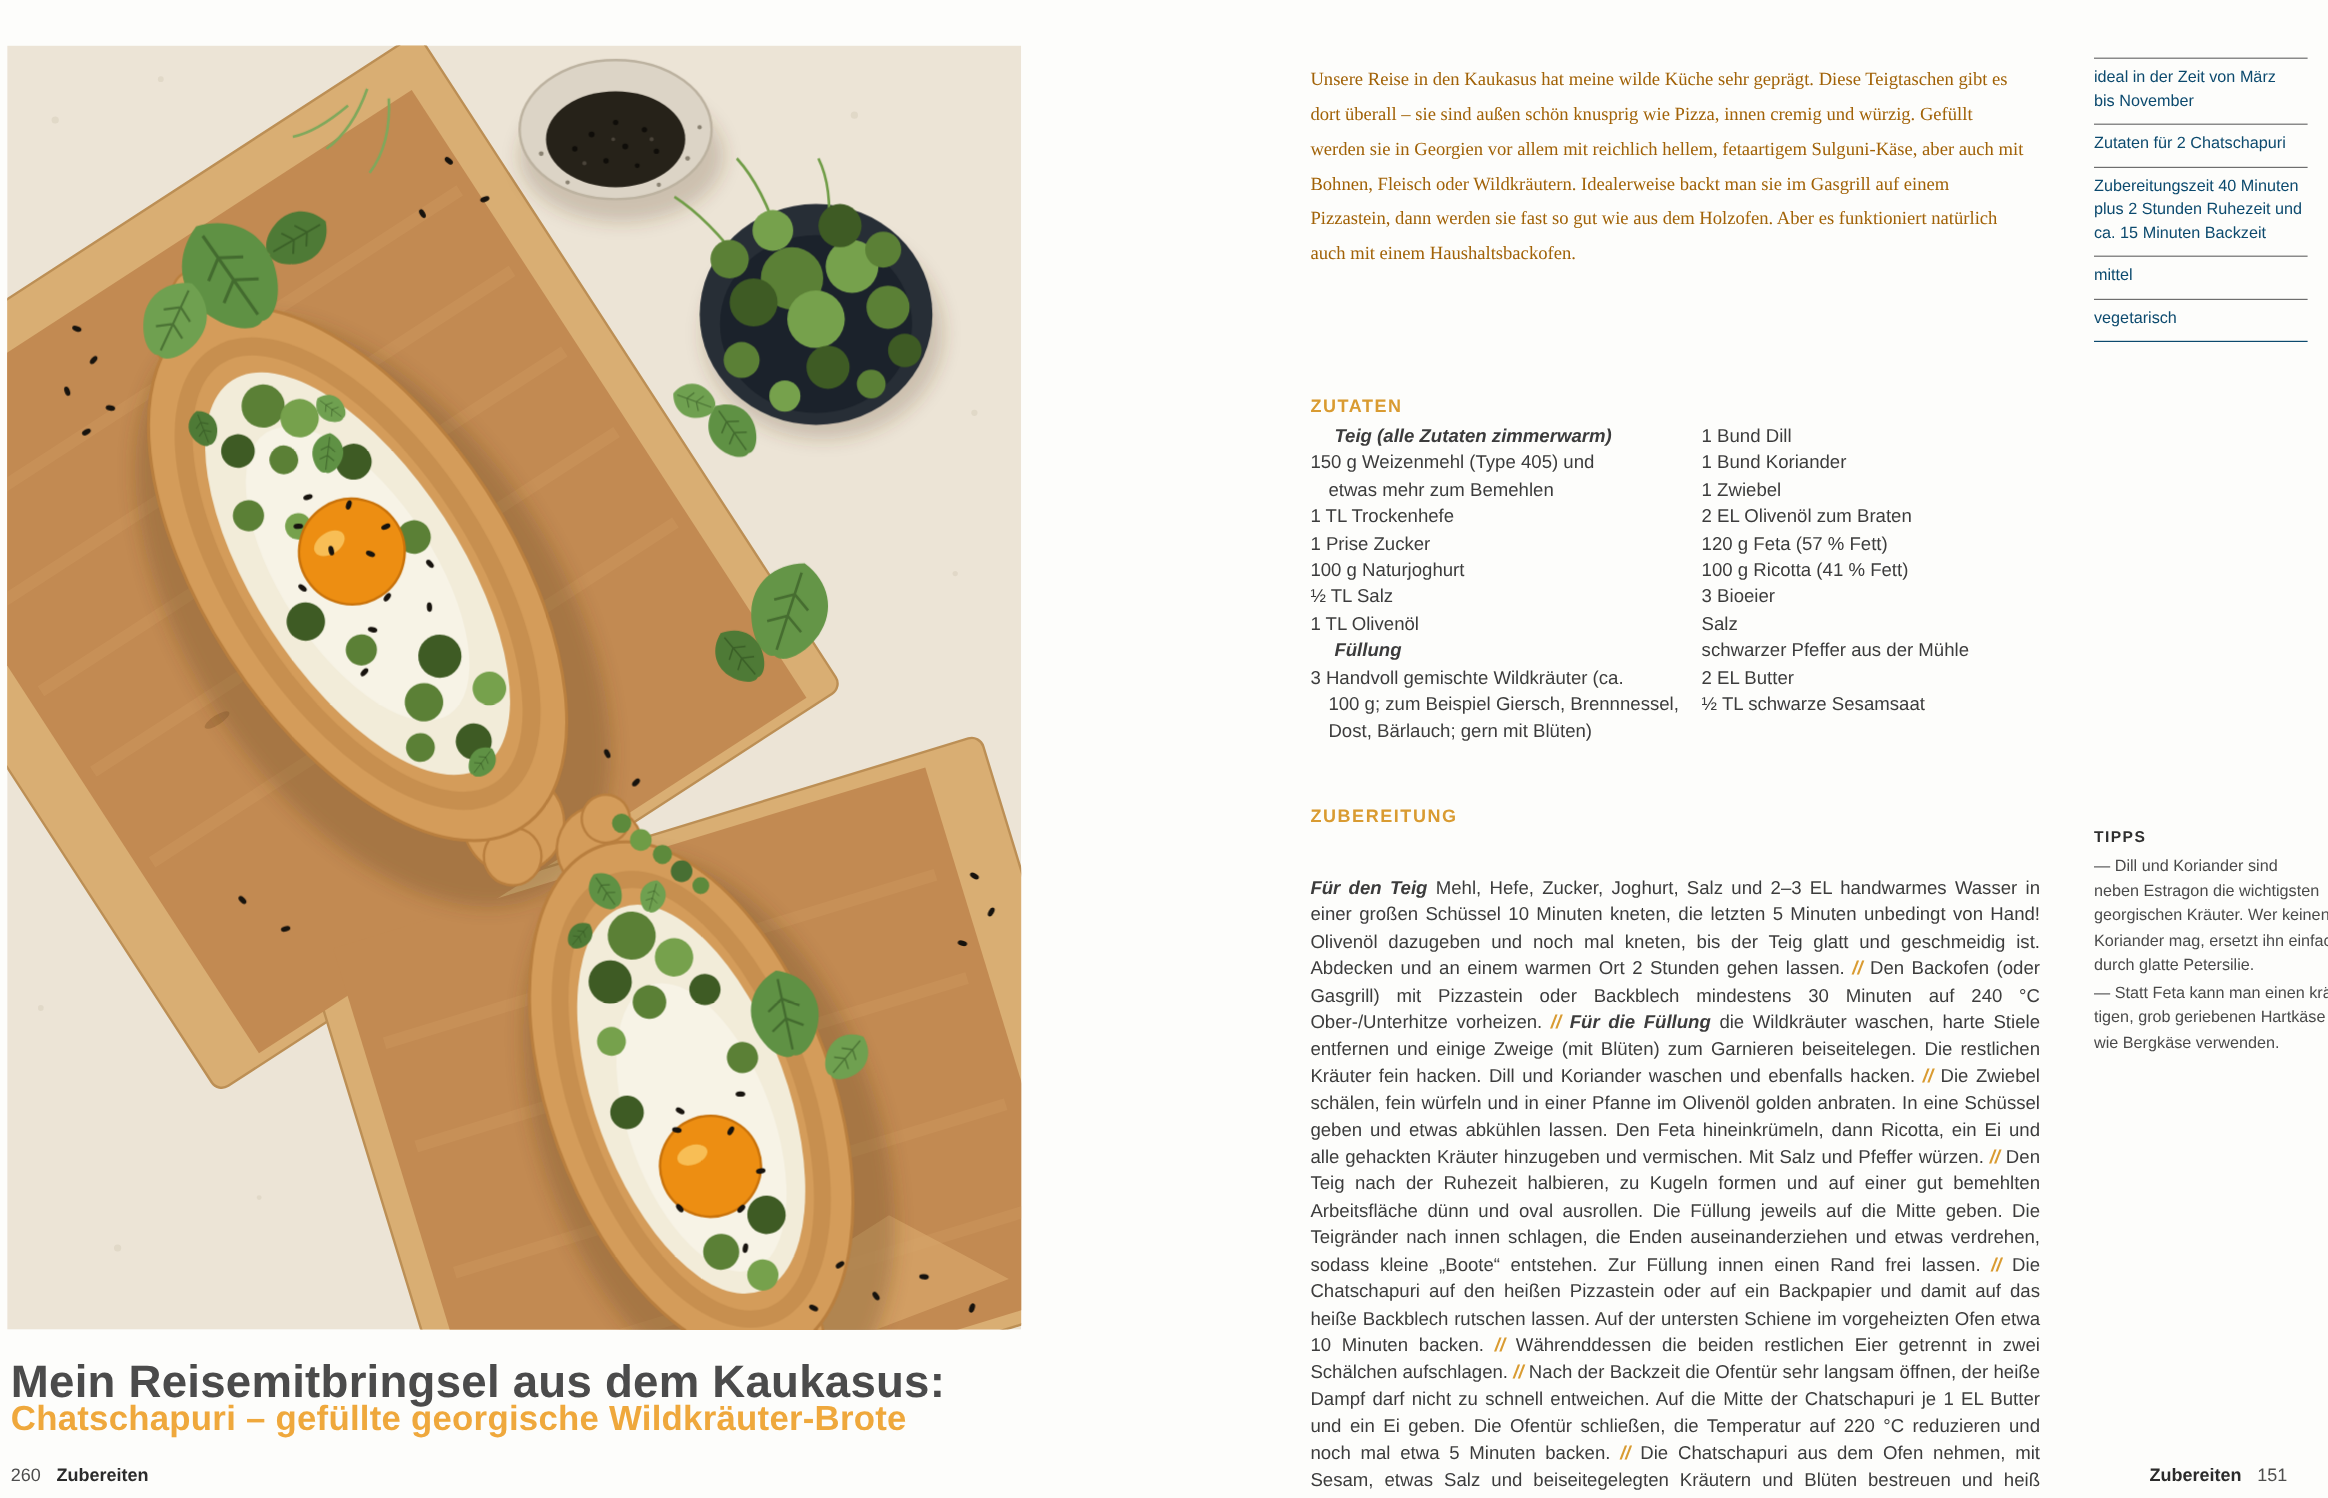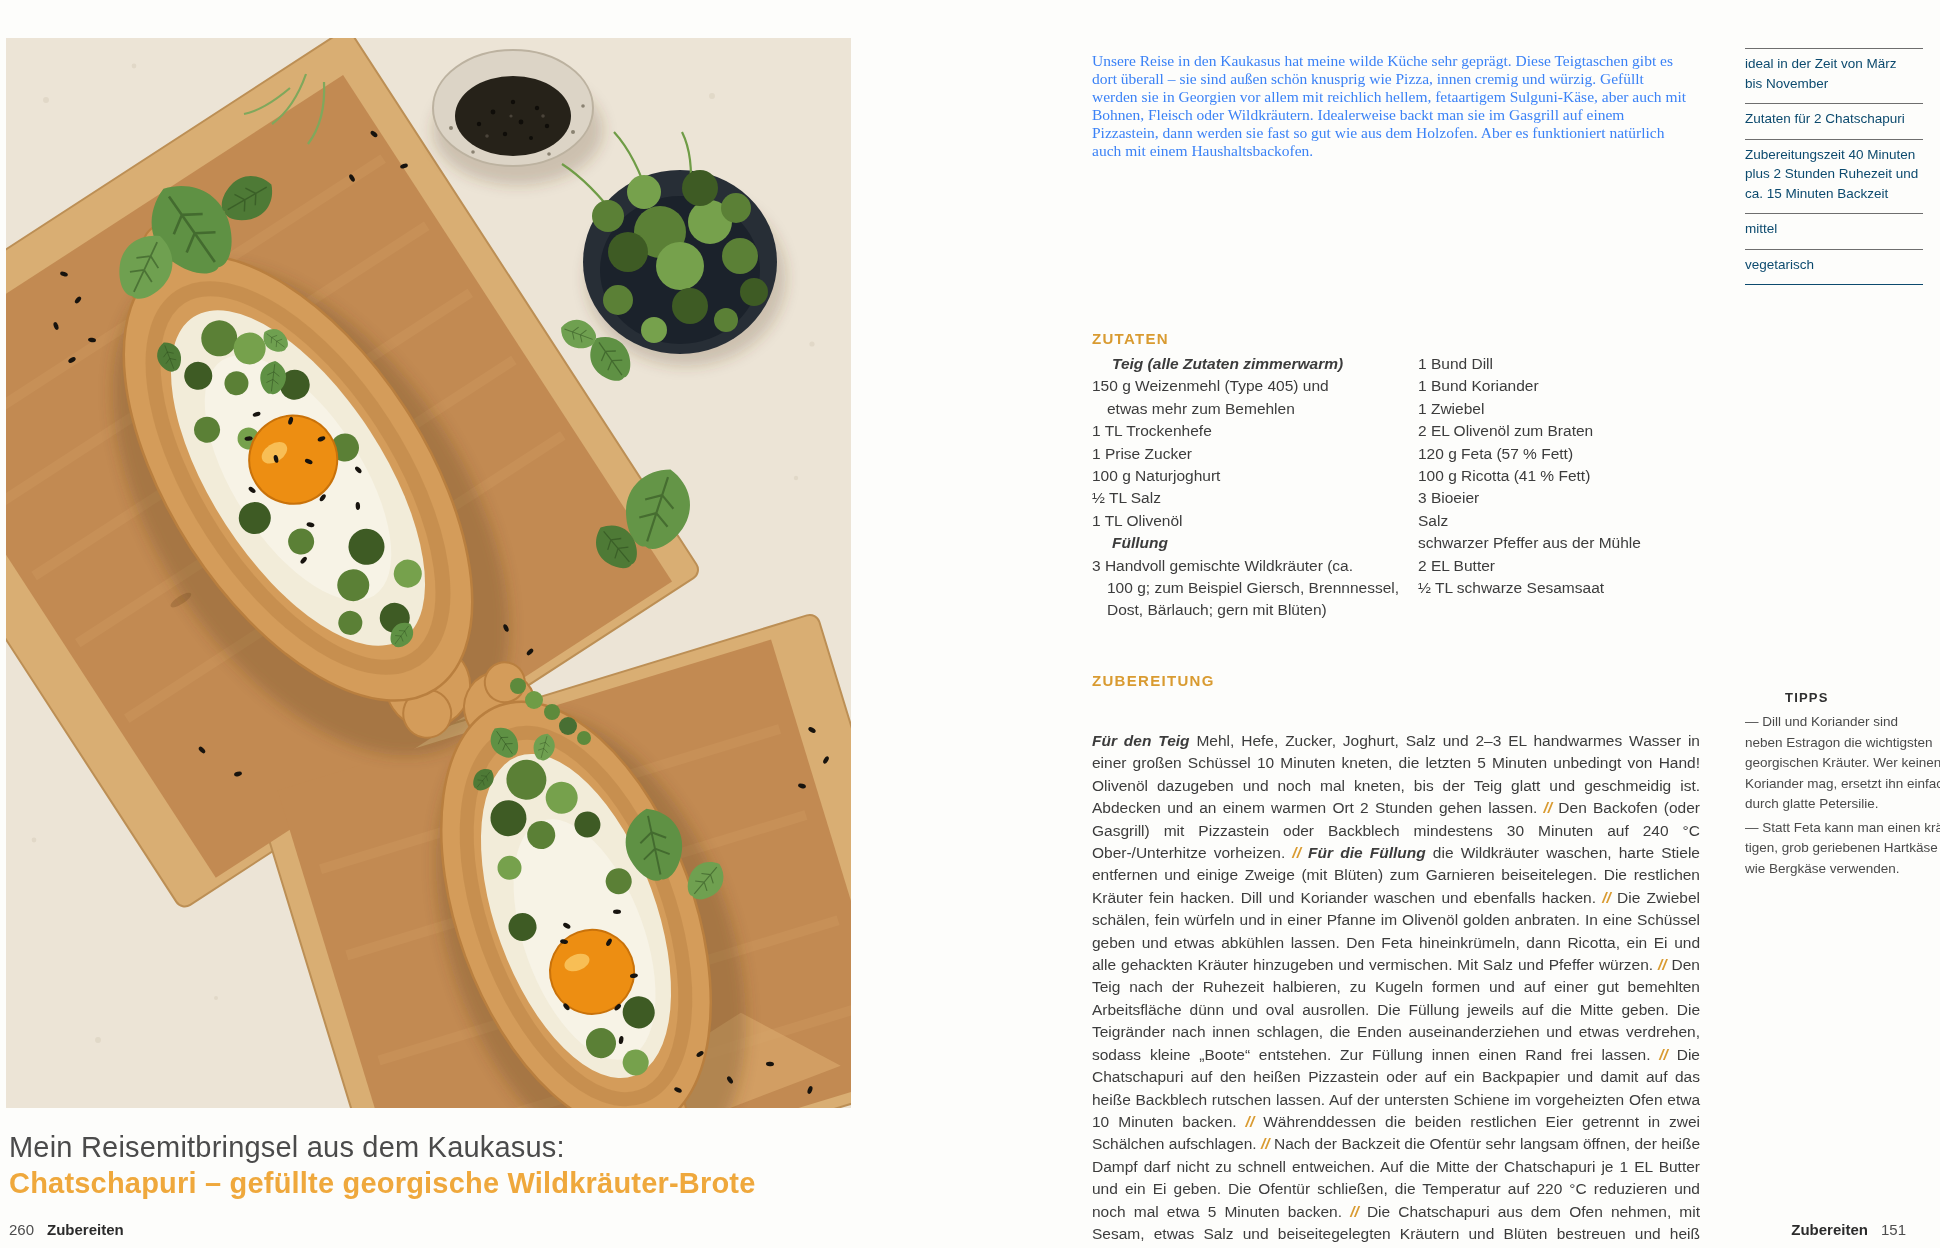--- a/index.html
+++ b/index.html
@@ -4,33 +4,33 @@
 <style>
   html,body{margin:0;padding:0;}
   body{
     width:1940px;height:1248px;position:relative;overflow:hidden;
     background:#FDFDFB;color:#3C3C3C;
     font-family:"Liberation Sans",sans-serif;
   }
   
   .photo-wrap{position:absolute;left:6px;top:38px;width:845px;height:1070px;}
   .photo-wrap svg{display:block;}
-  .subtitle{position:absolute;left:9px;top:1131px;font-size:29px;font-weight:400;color:#4B4B4B;letter-spacing:.2px;}
+  .subtitle{position:absolute;left:9px;top:1131px;font-size:38px;font-weight:700;color:#4B4B4B;letter-spacing:.2px;}
   .title{position:absolute;left:9px;top:1167px;font-size:29px;font-weight:700;color:var(--accent-title,#EFA83C);letter-spacing:.2px;}
   .footer{position:absolute;top:1221px;font-size:15px;color:#2B2B2B;}
   .footer-left{left:9px;}
   .footer-right{right:34px;}
   .footer .pg{font-weight:400;color:#4d4d4d;}
   .footer .sec{font-weight:700;}
   .footer-left .pg{margin-right:13px;}
   .footer-right .sec{margin-right:13px;}
   
   .intro{
     position:absolute;left:1092px;top:52px;width:600px;
-    font-family:"Liberation Serif",serif;font-size:15.5px;line-height:18px;color:#3b82f6;
+    font-family:"Liberation Serif",serif;font-size:15.5px;line-height:29px;color:#a16207;
   }
   
   .infobox{position:absolute;left:1745px;top:48px;width:178px;font-size:13.5px;line-height:19.5px;color:#0c4a6e;}
   .info-item{border-top:1px solid #6E6E6E;padding:5px 0 10px;white-space:pre-line;}
   .info-item:last-child{border-bottom:1px solid #0c4a6e;}
   
   .section-heading{position:absolute;left:1092px;font-size:15px;font-weight:700;letter-spacing:1.3px;color:var(--accent,#D99B31);}
   #zutaten-heading{top:330px;}
   #zubereitung-heading{top:672px;}
   
@@ -41,21 +41,21 @@
   .ing-subhead{font-weight:700;font-style:italic;margin-left:20px;}
   
   .preparation{
     position:absolute;left:1092px;top:730px;width:608px;
     font-size:15.5px;line-height:22.4px;color:#3C3C3C;text-align:justify;
   }
   .seg-lead{font-weight:700;font-style:italic;}
   .seg-sep{color:var(--accent,#D99B31);font-weight:700;font-style:italic;}
   
   .tips{position:absolute;left:1745px;top:690px;width:195px;color:#4A4A4A;}
-  .tips-heading{font-size:13px;font-weight:700;letter-spacing:1.2px;color:#2F2F2F;margin-bottom:7px;margin-left:40px;}
+  .tips-heading{font-size:13px;font-weight:700;letter-spacing:1.2px;color:#2F2F2F;margin-bottom:7px;}
   .tip-item{font-size:13.5px;line-height:20.5px;white-space:pre;margin-bottom:3px;}
 </style>
 </head>
 <body>
 
 <div class="photo-wrap">
   <svg width="845" height="1070" viewBox="0 0 845 1070" xmlns="http://www.w3.org/2000/svg">
     <defs>
       <filter id="soft" x="-40%" y="-40%" width="180%" height="180%">
           <feGaussianBlur stdDeviation="7"></feGaussianBlur>

